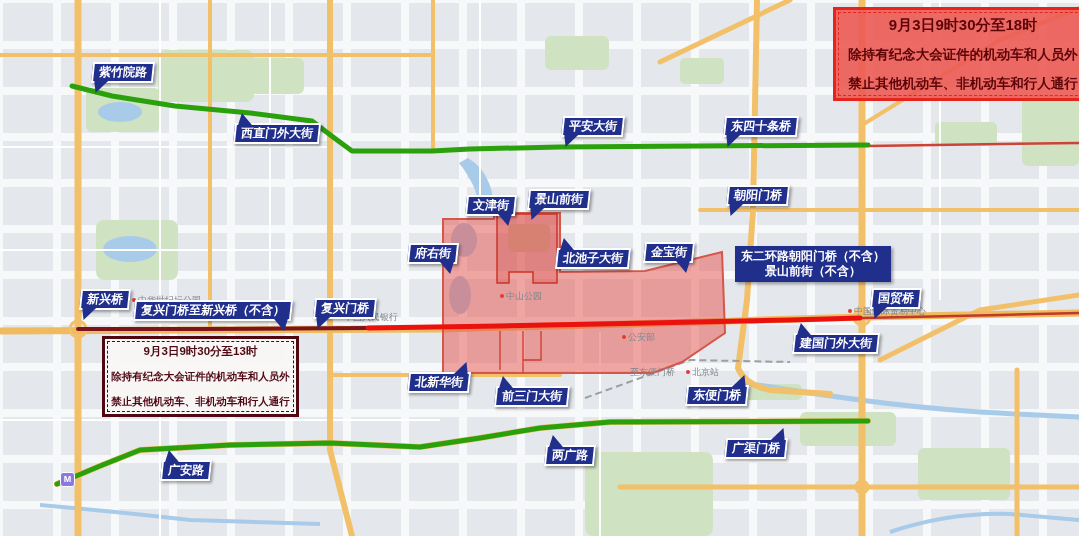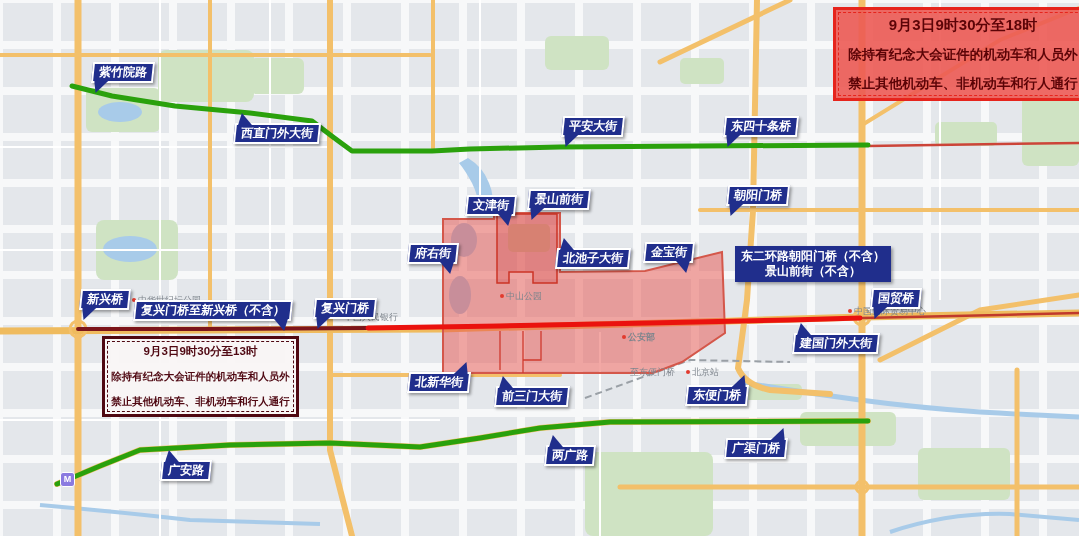--- a/index.html
+++ b/index.html
@@ -139,21 +139,21 @@
     <polyline points="72,86 112,96 175,106 250,113 312,121 333,137 352,151 432,151 470,149 560,147 700,146 868,145" fill="none" stroke-width="5" stroke-linecap="round" stroke-linejoin="round" stroke="#2aa10c"></polyline>
     <polyline points="57,484 100,466 140,450 230,445 330,443 420,447 480,438 540,428 610,422 868,421" fill="none" stroke-width="5" stroke-linecap="round" stroke-linejoin="round" stroke="#2aa10c"></polyline>
 
     <polyline points="78,329 200,329 368,328" fill="none" stroke-width="4" stroke-linecap="round" stroke="#7c151a"></polyline>
     <polyline points="368,328 500,326 650,323 790,320 860,318" fill="none" stroke-width="5" stroke-linecap="round" stroke="#ea120e"></polyline>
   </svg>
 
   <span class="maplabel" style="left:132px;top:294px;"><span class="dot"></span><span>中华世纪坛公园</span></span>
   <span class="maplabel" style="left:338px;top:311px;"><span class="dot"></span><span>中国人民银行</span></span>
   <span class="maplabel" style="left:500px;top:290px;"><span class="dot"></span><span>中山公园</span></span>
-  <span class="maplabel" style="left:622px;top:331px;font-weight:bold;"><span class="dot"></span><span>公安部</span></span>
+  <span class="maplabel" style="left:622px;top:331px;"><span class="dot"></span><span>公安部</span></span>
   <span class="maplabel" style="left:686px;top:366px;"><span class="dot"></span><span>北京站</span></span>
   <span class="maplabel" style="left:630px;top:366px;"><span>至东便门桥</span></span>
   <span class="maplabel" style="left:848px;top:305px;"><span class="dot"></span><span>中国国际贸易中心</span></span>
   <div class="metro">M</div>
 
   <div class="banner" style="left:92px;top:62px;"><span>紫竹院路</span><span class="tail tail-bl"></span></div>
   <div class="banner" style="left:234px;top:123px;"><span>西直门外大街</span><span class="tail tail-tl"></span></div>
   <div class="banner" style="left:562px;top:116px;"><span>平安大街</span><span class="tail tail-bl"></span></div>
   <div class="banner" style="left:724px;top:116px;"><span>东四十条桥</span><span class="tail tail-bl"></span></div>
   <div class="banner" style="left:466px;top:195px;"><span>文津街</span><span class="tail tail-br"></span></div>

